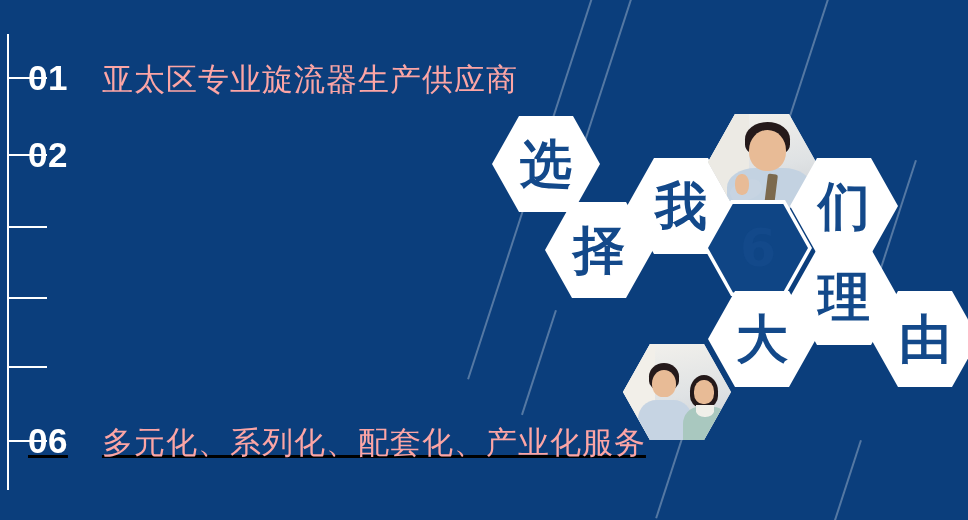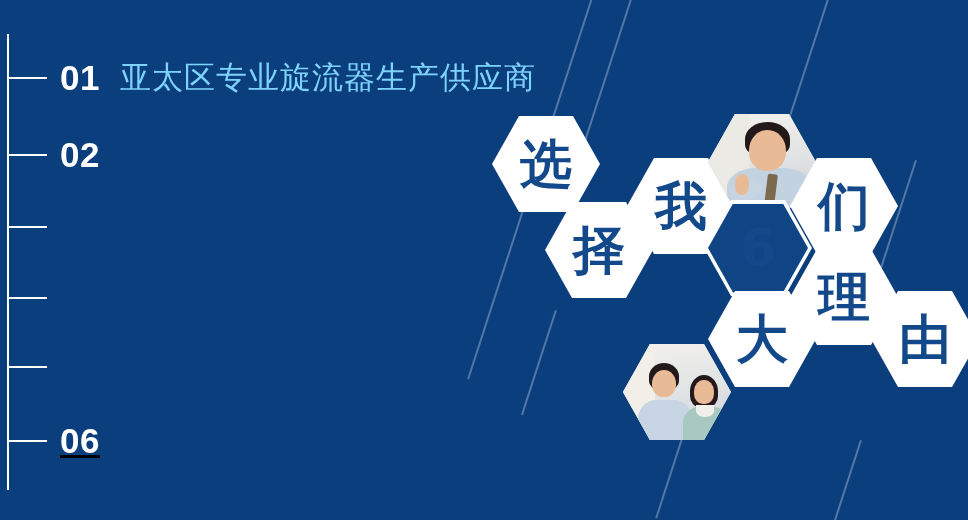--- a/index.html
+++ b/index.html
@@ -27,30 +27,30 @@
     position:absolute;left:7px;top:34px;width:2px;height:456px;
     background:#ffffff;
   }
   .tick{
     position:absolute;left:7px;width:40px;height:2px;background:#ffffff;
   }
 
   
   #list{position:absolute;left:0;top:0;width:620px;height:520px;}
   .row{
-    position:absolute;left:60px;display:flex;align-items:center;
+    position:absolute;left:28px;display:flex;align-items:flex-end;
     white-space:nowrap;
   }
   .num{
     color:#ffffff;font-weight:700;font-size:35px;letter-spacing:.5px;
     line-height:1;
   }
   .txt{
-    color:#7dd3fc;font-size:31px;font-weight:400;line-height:1;
-    margin-left:20px;letter-spacing:1px;
+    color:#fca5a5;font-size:31px;font-weight:400;line-height:1;
+    margin-left:34px;letter-spacing:1px;
   }
 
   
   #hexes{position:absolute;left:0;top:0;width:968px;height:520px;}
   .hex{
     position:absolute;
     width:108px;height:96px;
     clip-path:polygon(25% 0%,75% 0%,100% 50%,75% 100%,25% 100%,0% 50%);
     background:#ffffff;
     display:flex;align-items:center;justify-content:center;
@@ -109,20 +109,21 @@
   <div id="list">
     <div class="row" style="top:60px;">
       <span class="num">01</span>
       <span class="txt">亚太区专业旋流器生产供应商</span>
     </div>
     <div class="row" style="top:137px;">
       <span class="num">02</span>
     </div>
     <div class="row" style="top:423px;text-decoration:underline;">
       <span class="num">06</span>
+      <span class="txt">多元化、系列化、配套化、产业化服务</span>
     </div>
   </div>
 
   <div id="hexes">
 
     <div class="hex" style="left:492px;top:116px;">
       <span class="glyph">选</span>
     </div>
 
     <div class="hex" style="left:545px;top:202px;">

